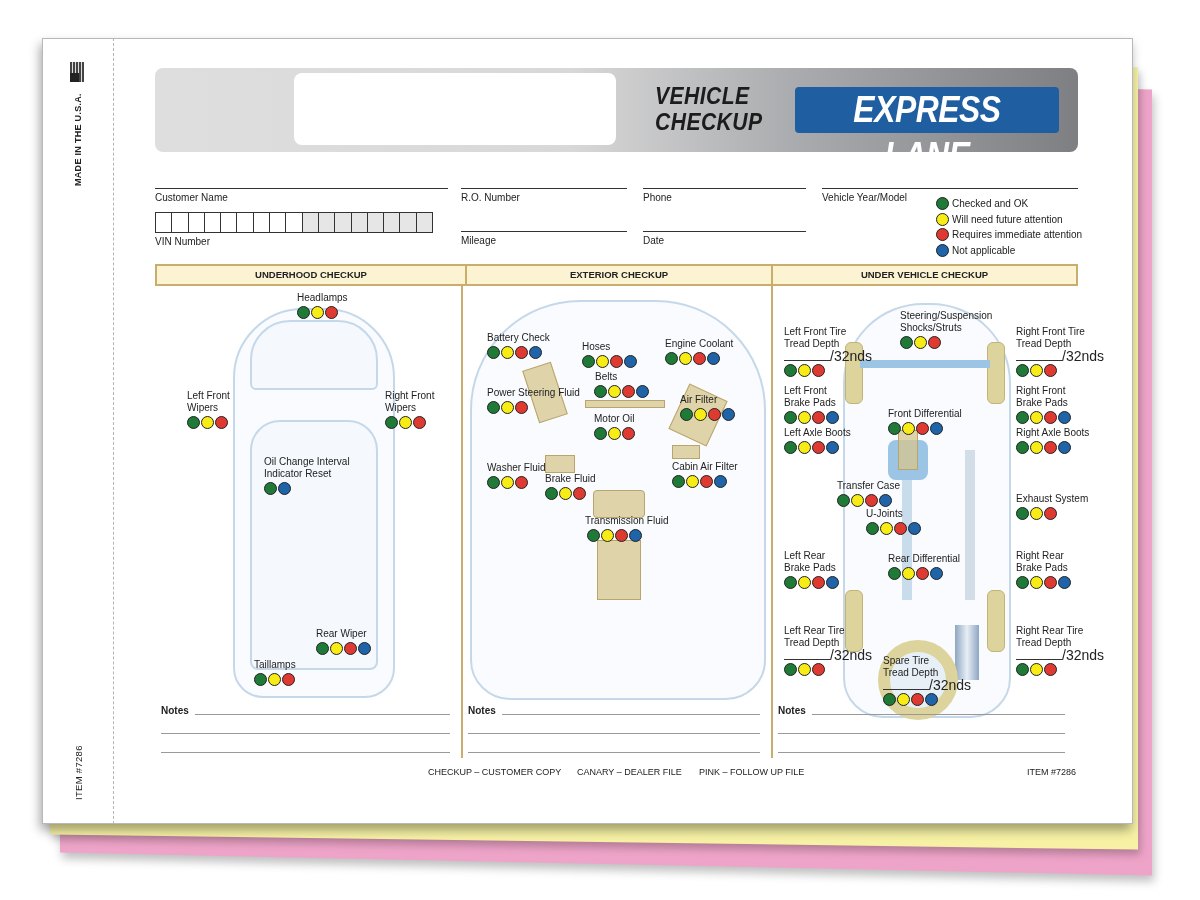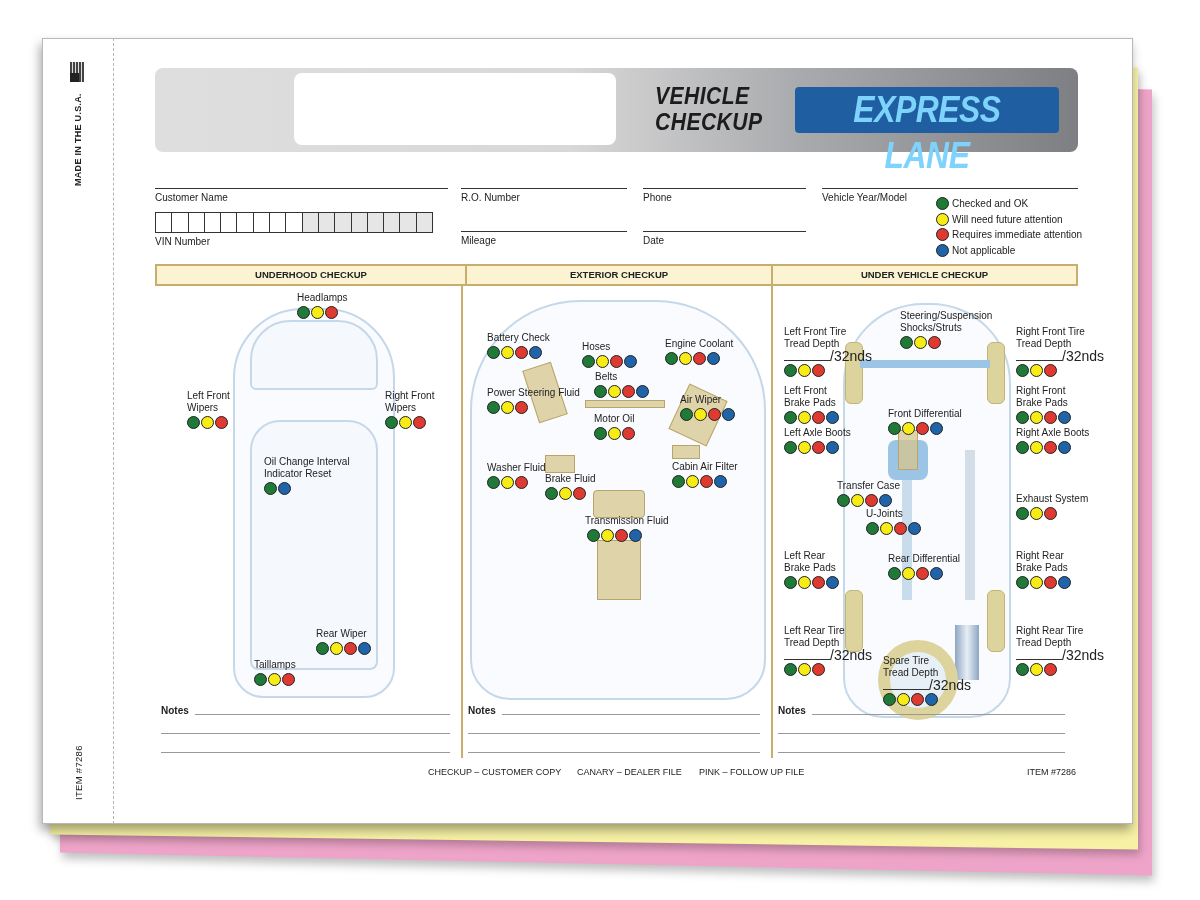--- a/index.html
+++ b/index.html
@@ -24,21 +24,21 @@
     background: repeating-linear-gradient(90deg, #444 0 2px, #ddd 2px 3px); }
   .flag::after { content: ""; position: absolute; left: 0; bottom: 0; width: 9px; height: 9px; background: #222; }
 
   
   .banner { position: absolute; left: 155px; top: 68px; width: 923px; height: 84px; border-radius: 8px;
     background: linear-gradient(90deg, #dedede 0%, #d8d8d8 45%, #a9aaad 70%, #7d7f83 100%); }
   .logo-box { position: absolute; left: 139px; top: 5px; width: 322px; height: 72px; background: #fff; border-radius: 8px; }
   .title-small { position: absolute; left: 500px; top: 15px; font-size: 24px; font-weight: bold; font-style: italic;
     line-height: 26px; color: #1c1c1c; transform: scaleX(0.88); transform-origin: left top; letter-spacing: 0.5px; }
   .title-big { position: absolute; left: 640px; top: 19px; width: 264px; height: 46px; background: #1f5fa1;
-    border-radius: 4px; color: #7dd3fc; font-size: 37px; font-weight: bold; font-style: italic; text-align: center;
+    border-radius: 4px; color: #ffffff; font-size: 37px; font-weight: bold; font-style: italic; text-align: center;
     line-height: 46px; letter-spacing: -0.5px; }
   .title-big span { display: inline-block; transform: scaleX(0.86); }
 
   
   .field { position: absolute; border-top: 1px solid #333; font-size: 10px; padding-top: 3px; color: #222; }
   .vin-row { position: absolute; left: 155px; top: 212px; display: flex; }
   .vin-box { width: 17.3px; height: 21px; border: 1px solid #333; margin-right: -1px; background: #fff; }
   .vin-box.shade { background: #e6e6e6; }
   .vin-label { position: absolute; left: 155px; top: 236px; font-size: 10px; }
 
@@ -276,21 +276,21 @@
 </div>
 <div class="item" style="left:487px; top:387px;">
   <div class="label">Power Steering Fluid</div>
   <div class="dots">
       <span class="dot green"></span>
       <span class="dot yellow"></span>
       <span class="dot red"></span>
     </div>
 </div>
 <div class="item" style="left:680px; top:394px;">
-  <div class="label">Air Wiper</div>
+  <div class="label">Air Filter</div>
   <div class="dots">
       <span class="dot green"></span>
       <span class="dot yellow"></span>
       <span class="dot red"></span>
       <span class="dot blue"></span>
     </div>
 </div>
 <div class="item" style="left:594px; top:413px;">
   <div class="label">Motor Oil</div>
   <div class="dots">

